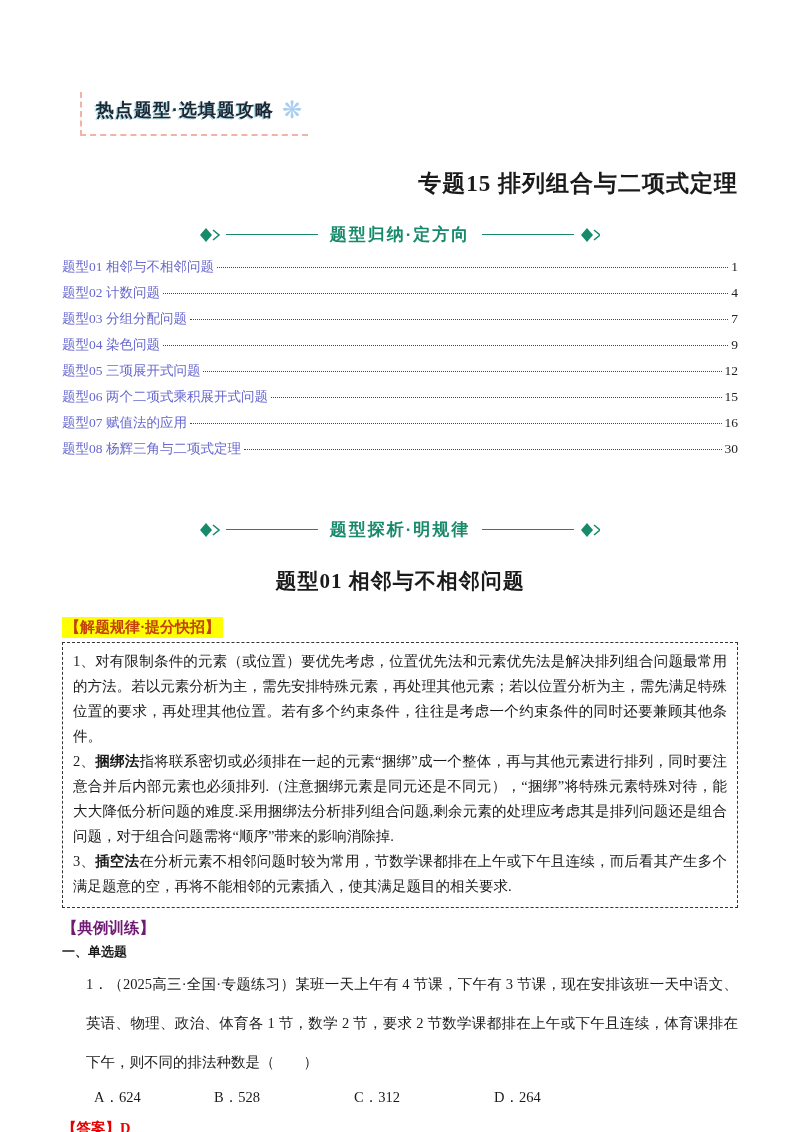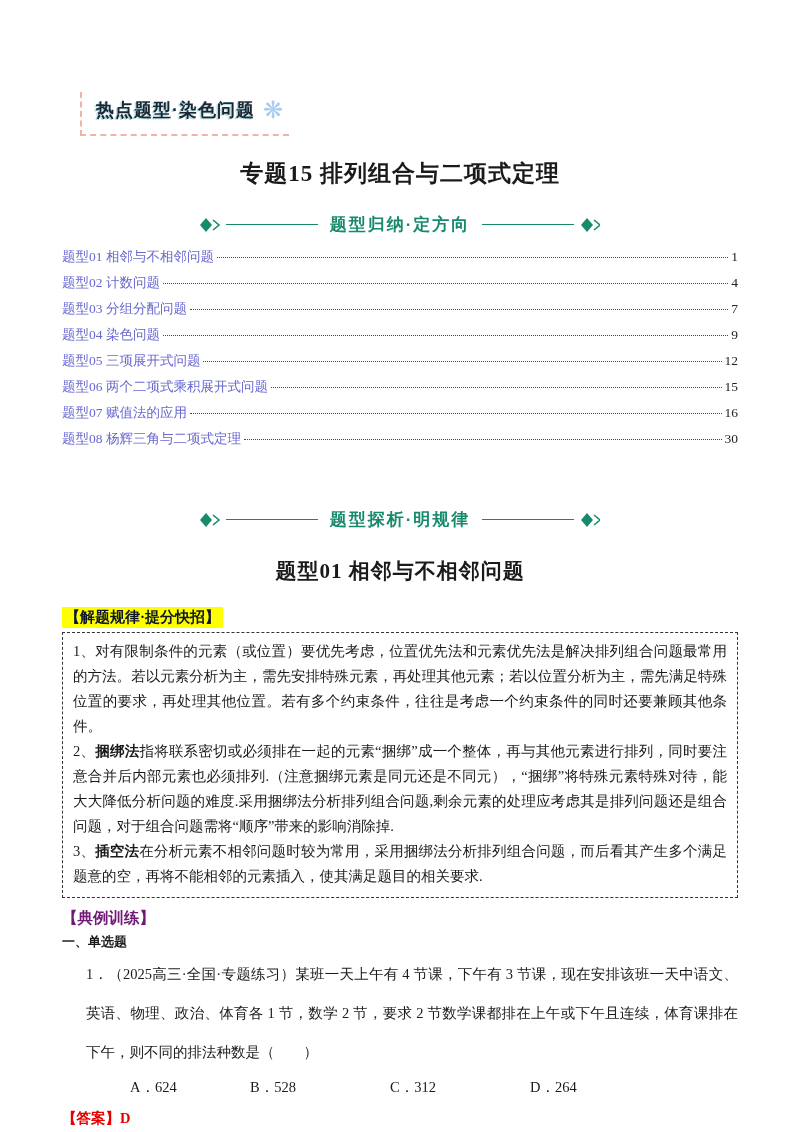--- a/index.html
+++ b/index.html
@@ -25,22 +25,22 @@
   .badge-text {
     font-weight: bold; font-size: 18px; color: #1c2733;
     letter-spacing: 1px;
     text-shadow: -1.5px 1px 0 rgba(110,190,210,0.55);
     font-family: "Liberation Sans", sans-serif;
   }
   .snowflake { color: #a9cdf1; font-size: 24px; vertical-align: -2px; margin-left: 8px; }
 
   
   .doc-title {
-    text-align: center; font-size: 23px; font-weight: bold;
-    margin-top: 22px; letter-spacing: 1px;
+    text-align: right; font-size: 23px; font-weight: bold;
+    margin-top: 32px; letter-spacing: 1px;
   }
 
   
   .banner {
     width: 400px; margin: 24px auto 0 auto;
     display: flex; align-items: center; text-align: right;
   }
   .banner.second { margin-top: 52px; }
   .bline { flex: 1; border-top: 1.6px solid #178a6c; }
   .btext {
@@ -71,52 +71,52 @@
 
   
   .section-heading {
     text-align: center; font-size: 21px; font-weight: bold;
     margin-top: 26px; letter-spacing: 1px;
   }
 
   
   .tips-label {
     display: inline-block; margin-top: 22px;
-    background: #ffff00; color: #0f172a;
+    background: #ffff00; color: #c2410c;
     font-weight: bold; font-size: 15px; padding: 1px 3px;
   }
   .tips-box {
     margin-top: 4px;
     border: 1.6px dashed #333;
     padding: 6px 10px 8px 10px;
     font-size: 14.5px; line-height: 25px;
     text-align: justify;
   }
   .tip-term { font-weight: bold; }
 
   
   .training-label {
     color: #701a75; font-weight: bold; font-size: 15.5px; margin-top: 10px;
   }
   .subsection { font-weight: bold; font-size: 13px; margin-top: 4px; }
   .question { font-size: 14.5px; line-height: 39px; margin-top: 4px; text-align: justify; margin-left: 24px; }
   .options { display: flex; margin-top: 6px; font-size: 14.5px; padding-left: 32px; }
   .option { width: 140px; }
-  .option:first-child { width: 120px; margin-left: 36px; }
+  .option:first-child { width: 120px; }
   .answer-row { margin-top: 12px; font-size: 14.5px; }
   .answer-label, .answer-value { color: #e60000; font-weight: bold; }
 </style>
 </head>
 <body>
 
 <div class="page">
 
   
   <div class="badge">
-    <span class="badge-text">热点题型·染色问题</span><span class="snowflake">❋</span>
+    <span class="badge-text">热点题型·选填题攻略</span><span class="snowflake">❋</span>
   </div>
 
   
   <h1 class="doc-title">专题15 排列组合与二项式定理</h1>
 
   
   <div class="banner">
     <span class="orn">
       <svg width="26" height="14" viewBox="0 0 26 14">
           <polygon points="6,0 12,7 6,14 0,7" fill="#178a6c"></polygon>
@@ -200,21 +200,21 @@
   
   <h2 class="section-heading">题型01 相邻与不相邻问题</h2>
 
   
   <div>
     <span class="tips-label">【解题规律·提分快招】</span>
   </div>
   <div class="tips-box">
     <div class="tip"><span>1、</span><span class="tip-term"></span><span>对有限制条件的元素（或位置）要优先考虑，位置优先法和元素优先法是解决排列组合问题最常用的方法。若以元素分析为主，需先安排特殊元素，再处理其他元素；若以位置分析为主，需先满足特殊位置的要求，再处理其他位置。若有多个约束条件，往往是考虑一个约束条件的同时还要兼顾其他条件。</span></div>
     <div class="tip"><span>2、</span><span class="tip-term">捆绑法</span><span>指将联系密切或必须排在一起的元素“捆绑”成一个整体，再与其他元素进行排列，同时要注意合并后内部元素也必须排列.（注意捆绑元素是同元还是不同元），“捆绑”将特殊元素特殊对待，能大大降低分析问题的难度.采用捆绑法分析排列组合问题,剩余元素的处理应考虑其是排列问题还是组合问题，对于组合问题需将“顺序”带来的影响消除掉.</span></div>
-    <div class="tip"><span>3、</span><span class="tip-term">插空法</span><span>在分析元素不相邻问题时较为常用，采用捆绑法分析排列组合问题，而后看其产生多个满足题意的空，再将不能相邻的元素插入，使其满足题目的相关要求.</span></div>
+    <div class="tip"><span>3、</span><span class="tip-term">插空法</span><span>在分析元素不相邻问题时较为常用，节数学课都排在上午或下午且连续，而后看其产生多个满足题意的空，再将不能相邻的元素插入，使其满足题目的相关要求.</span></div>
   </div>
 
   
   <div class="training-label">【典例训练】</div>
   <div class="subsection">一、单选题</div>
 
   <div class="question">
     <span>1．</span><span>（2025高三·全国·专题练习）某班一天上午有 4 节课，下午有 3 节课，现在安排该班一天中语文、英语、物理、政治、体育各 1 节，数学 2 节，要求 2 节数学课都排在上午或下午且连续，体育课排在下午，则不同的排法种数是（　　）</span>
   </div>
 

